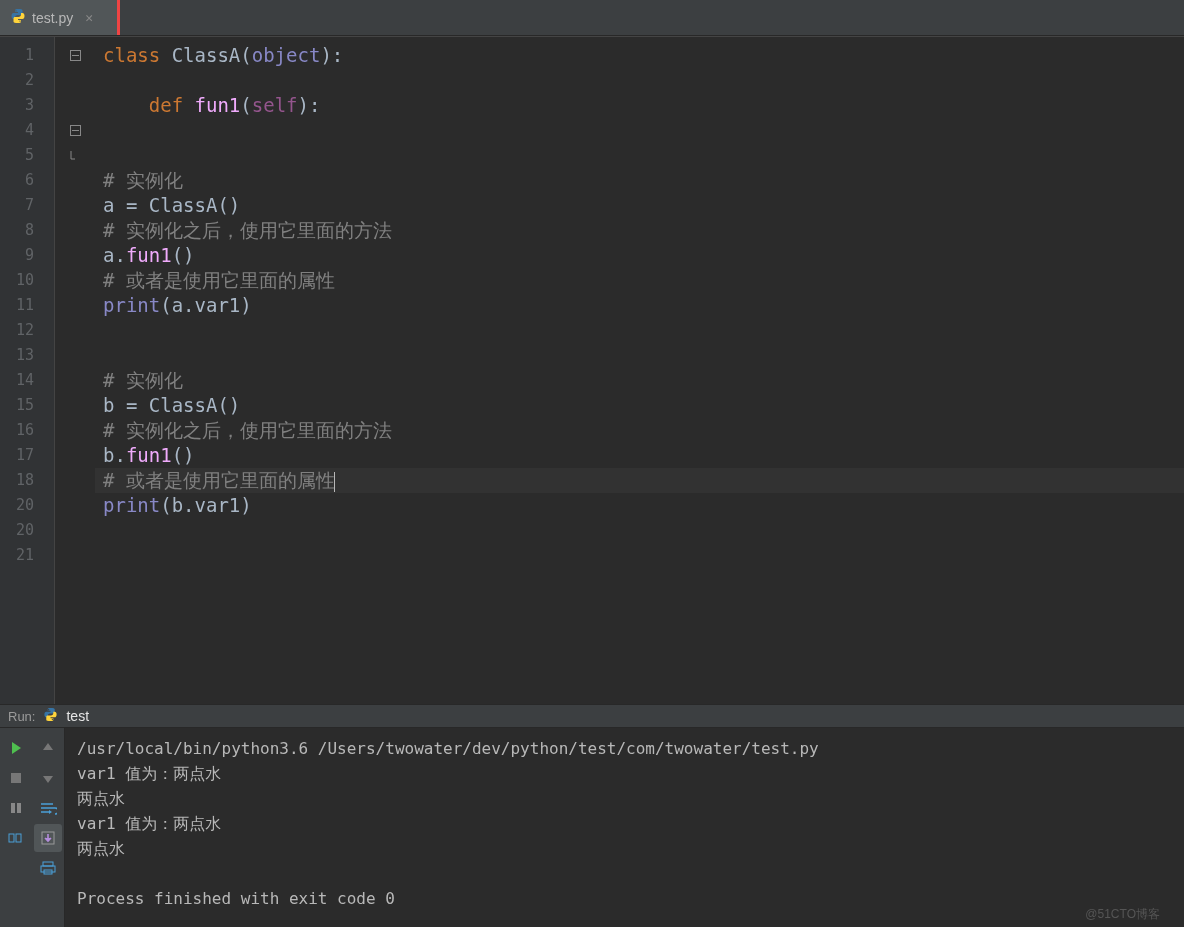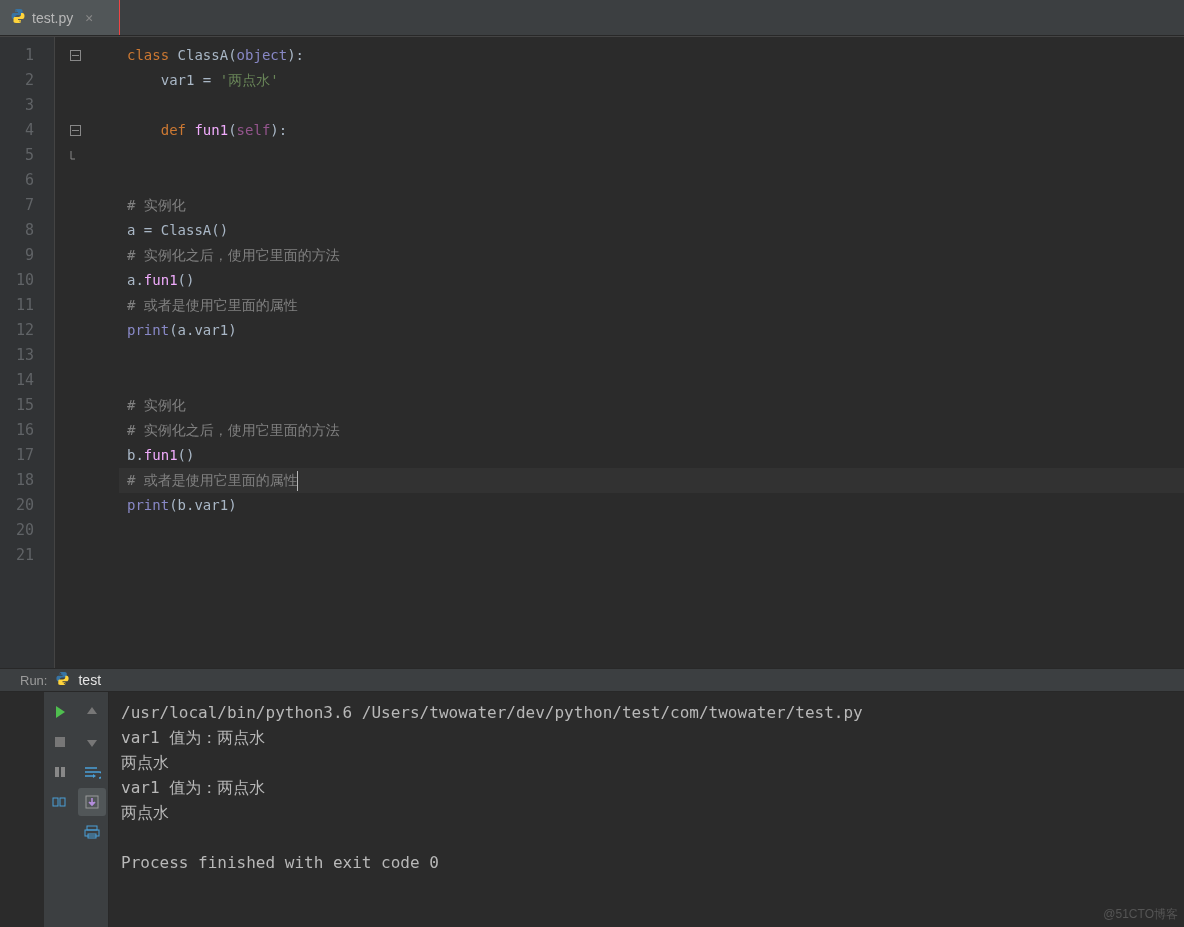--- a/index.html
+++ b/index.html
@@ -17,21 +17,21 @@
   background: #3c3f41;
   display: flex;
   align-items: stretch;
   border-bottom: 1px solid #282828;
 }
 .tab {
   display: flex;
   align-items: center;
   padding: 0 10px;
   background: #515658;
-  border-right: 1px solid #ef4444;
+  border-right: 3px solid #ef4444;
   gap: 6px;
   min-width: 120px;
 }
 .tab-label {
   color: #b8b8b8;
   font-size: 14px;
   font-family: "Helvetica Neue", Arial, sans-serif;
 }
 .tab-close {
   color: #888;
@@ -68,23 +68,22 @@
 .fold-strip .fm {
   height: 25px;
   display: flex;
   align-items: center;
   justify-content: center;
 }
 .fold-strip .fm svg { width: 11px; height: 11px; }
 .code {
   flex: 1;
   padding-top: 6px;
-  font-size: 14px;
+  font-size: 19px;
   position: relative;
-  margin-left: 24px;
 }
 .code .line {
   height: 25px;
   line-height: 25px;
   white-space: pre;
   color: #a9b7c6;
   padding-left: 8px;
 }
 .code .line.hl { background: #323232; }
 .code .caret {
@@ -103,39 +102,38 @@
 .cls { color: #a9b7c6; }
 .builtin { color: #8888c6; }
 
 .run-header {
   height: 24px;
   background: #3c3f41;
   border-top: 1px solid #282828;
   border-bottom: 1px solid #282828;
   display: flex;
   align-items: center;
-  padding-left: 20px;
+  padding-left: 8px;
   gap: 8px;
 }
 .run-header-label {
   color: #9b9b9b;
   font-size: 13px;
   font-family: "Helvetica Neue", Arial, sans-serif;
 }
 .run-header-title {
   color: #e5e5e5;
   font-size: 14px;
   font-family: "Helvetica Neue", Arial, sans-serif;
 }
 .run-panel {
-  height: 235px;
+  height: 199px;
   background: #2b2b2b;
   display: flex;
   position: relative;
-  padding-left: 44px;
 }
 .run-toolbar {
   width: 65px;
   background: #3c3f41;
   border-right: 1px solid #282828;
   display: flex;
   flex-direction: column;
   padding-top: 6px;
   gap: 2px;
   align-items: center;
@@ -157,21 +155,21 @@
   font-size: 16px;
   color: #b8b8b8;
 }
 .console .cline {
   height: 25px;
   line-height: 25px;
   white-space: pre;
 }
 .watermark {
   position: absolute;
-  right: 6px;
+  right: 24px;
   bottom: 4px;
   color: #555;
   font-size: 12px;
   font-family: Arial, sans-serif;
 }
 </style>
 </head>
 <body>
 
 <div class="tab-bar">
@@ -243,34 +241,34 @@
       <div class="fm"></div>
     <div class="fm"></div>
       <div class="fm"></div>
       <div class="fm"></div>
       <div class="fm"></div>
       <div class="fm"></div>
       <div class="fm"></div>
   </div>
   <div class="code">
     <div class="line"><span class="kw">class </span><span class="cls">ClassA</span><span>(</span><span class="builtin">object</span><span>):</span></div>
-    <div class="line"><span>    </span><span>var1 = </span><span class="str">'两点水'</span></div>
     <div class="line"></div>
     <div class="line"><span>    </span><span class="kw">def </span><span class="fn">fun1</span><span>(</span><span class="self">self</span><span>):</span></div>
     <div class="line"></div>
     <div class="line"></div>
     <div class="line"><span class="cm"># 实例化</span></div>
     <div class="line"><span>a = ClassA()</span></div>
     <div class="line"><span class="cm"># 实例化之后，使用它里面的方法</span></div>
     <div class="line"><span>a.</span><span class="fn">fun1</span><span>()</span></div>
     <div class="line"><span class="cm"># 或者是使用它里面的属性</span></div>
     <div class="line"><span class="builtin">print</span><span>(a.var1)</span></div>
     <div class="line"></div>
     <div class="line"></div>
     <div class="line"><span class="cm"># 实例化</span></div>
+    <div class="line"><span>b = ClassA()</span></div>
     <div class="line"><span class="cm"># 实例化之后，使用它里面的方法</span></div>
     <div class="line"><span>b.</span><span class="fn">fun1</span><span>()</span></div>
     <div class="line hl"><span class="cm"># 或者是使用它里面的属性</span><span class="caret"></span></div>
     <div class="line"><span class="builtin">print</span><span>(b.var1)</span></div>
   </div>
 </div>
 
 <div class="run-header">
   <span class="run-header-label">Run:</span>
   <span>

